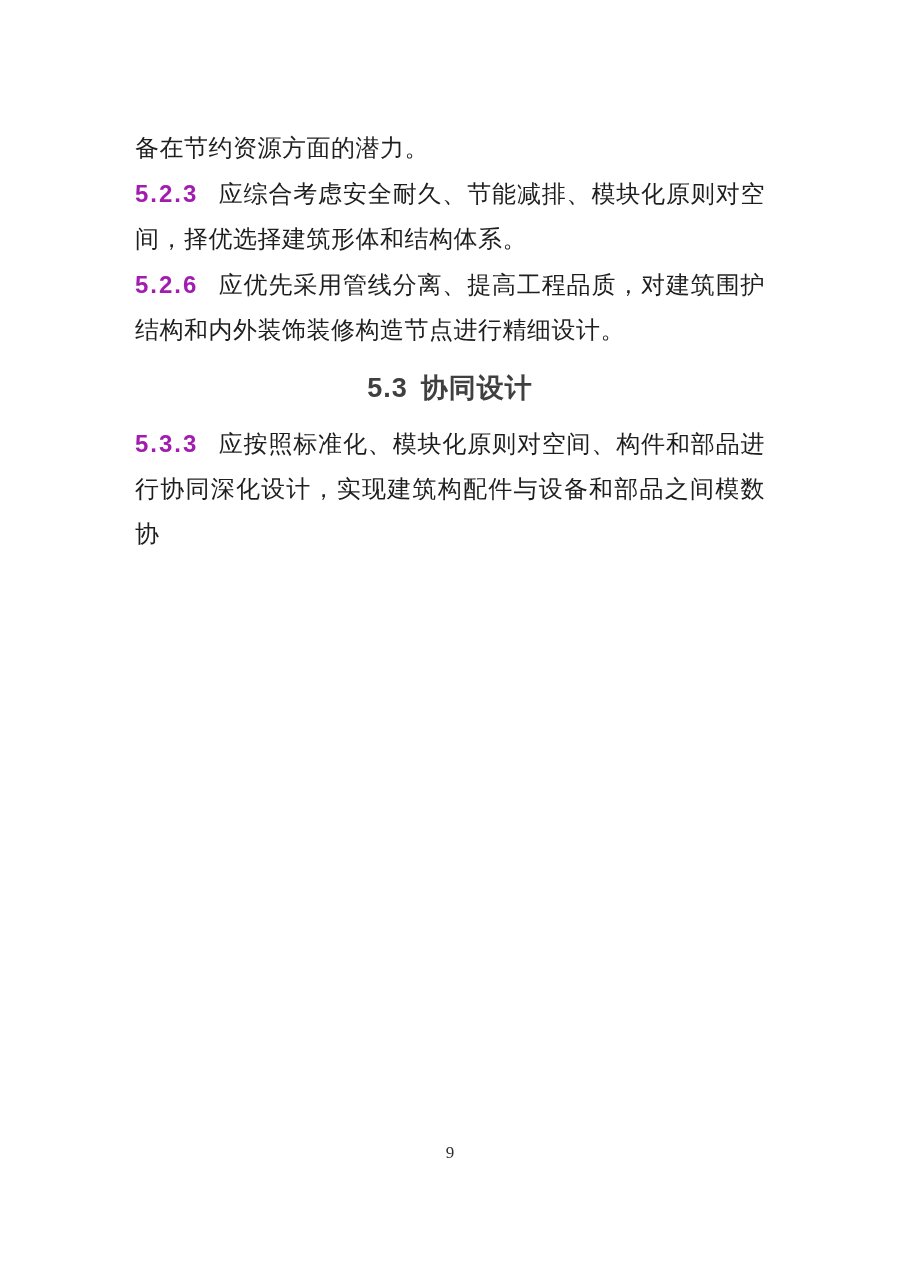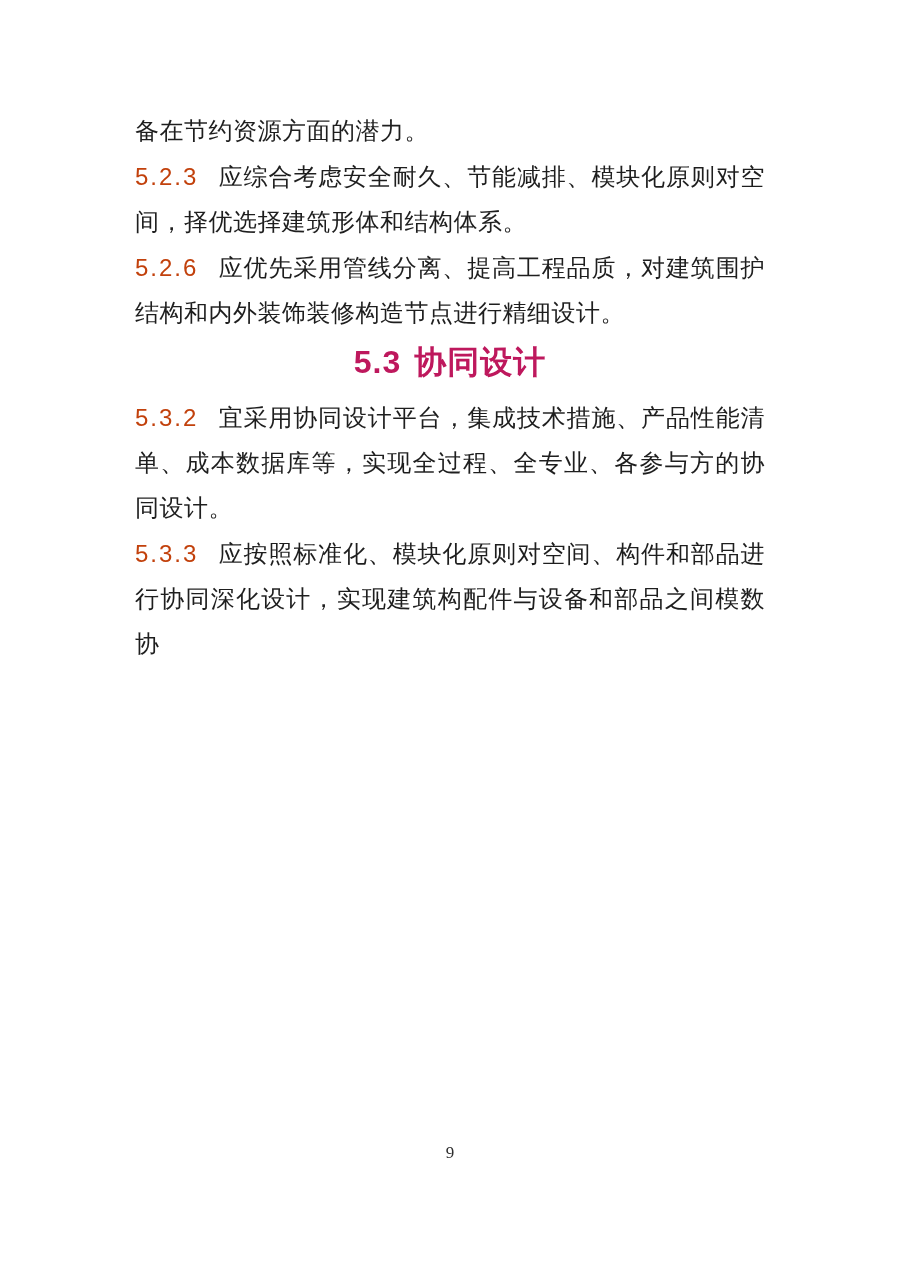--- a/index.html
+++ b/index.html
@@ -10,47 +10,47 @@
   .page {
     position: relative;
     width: 900px;
     height: 1272px;
     background: #ffffff;
     overflow: hidden;
     font-family: "Liberation Serif", "DejaVu Serif", serif;
   }
   .content {
     position: absolute;
-    top: 109px;
+    top: 126px;
     left: 135px;
     width: 630px;
   }
   .para, .clause {
     margin: 0;
     font-size: 24px;
     line-height: 45px;
     color: #1e1e1e;
     text-align: justify;
     text-justify: inter-ideograph;
     letter-spacing: 0.5px;
   }
   .clause-num {
     font-family: "Liberation Sans", "DejaVu Sans", sans-serif;
-    font-weight: normal;
-    color: #c2410c;
+    font-weight: bold;
+    color: #a21caf;
     letter-spacing: 2px;
     margin-right: 20px;
     white-space: nowrap;
   }
   .section-heading {
-    margin: 4px 0 10px 0;
-    font-size: 32px;
+    margin: 13px 0 10px 0;
+    font-size: 27px;
     line-height: 45px;
     font-weight: bold;
-    color: #be185d;
+    color: #404040;
     text-align: center;
     font-family: "Liberation Sans", "DejaVu Sans", sans-serif;
     letter-spacing: 1px;
   }
   .section-heading .heading-title {
     margin-left: 13px;
   }
   .page-number {
     position: absolute;
     top: 1141px;
@@ -74,20 +74,19 @@
     <p class="clause"><span class="clause-num">5.2.3</span><span>应综合考虑安全耐久、节能减排、模块化原则对空间，择优选择建筑形体和结构体系。</span></p>
 
 
 
     <p class="clause"><span class="clause-num">5.2.6</span><span>应优先采用管线分离、提高工程品质，对建筑围护结构和内外装饰装修构造节点进行精细设计。</span></p>
 
 
     <h2 class="section-heading"><span>5.3</span><span class="heading-title">协同设计</span></h2>
 
 
-    <p class="clause"><span class="clause-num">5.3.2</span><span>宜采用协同设计平台，集成技术措施、产品性能清单、成本数据库等，实现全过程、全专业、各参与方的协同设计。</span></p>
 
     <p class="clause"><span class="clause-num">5.3.3</span><span>应按照标准化、模块化原则对空间、构件和部品进行协同深化设计，实现建筑构配件与设备和部品之间模数协</span></p>
 
   </div>
 
   <div class="page-number">9</div>
 </div>
 
 </body></html>

